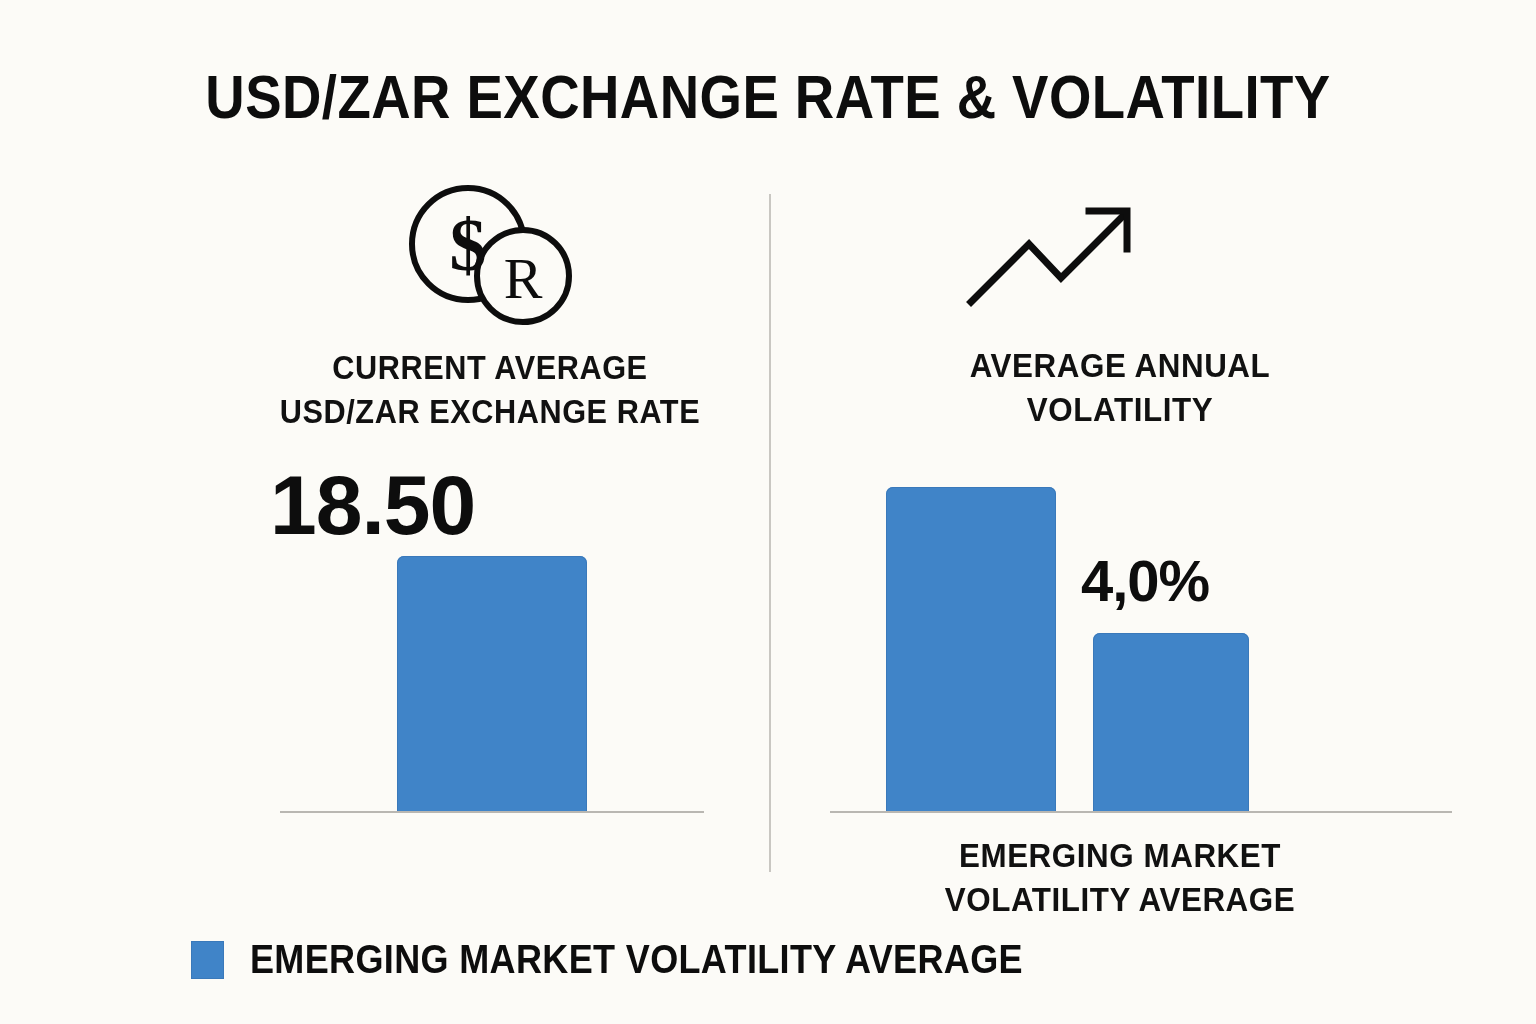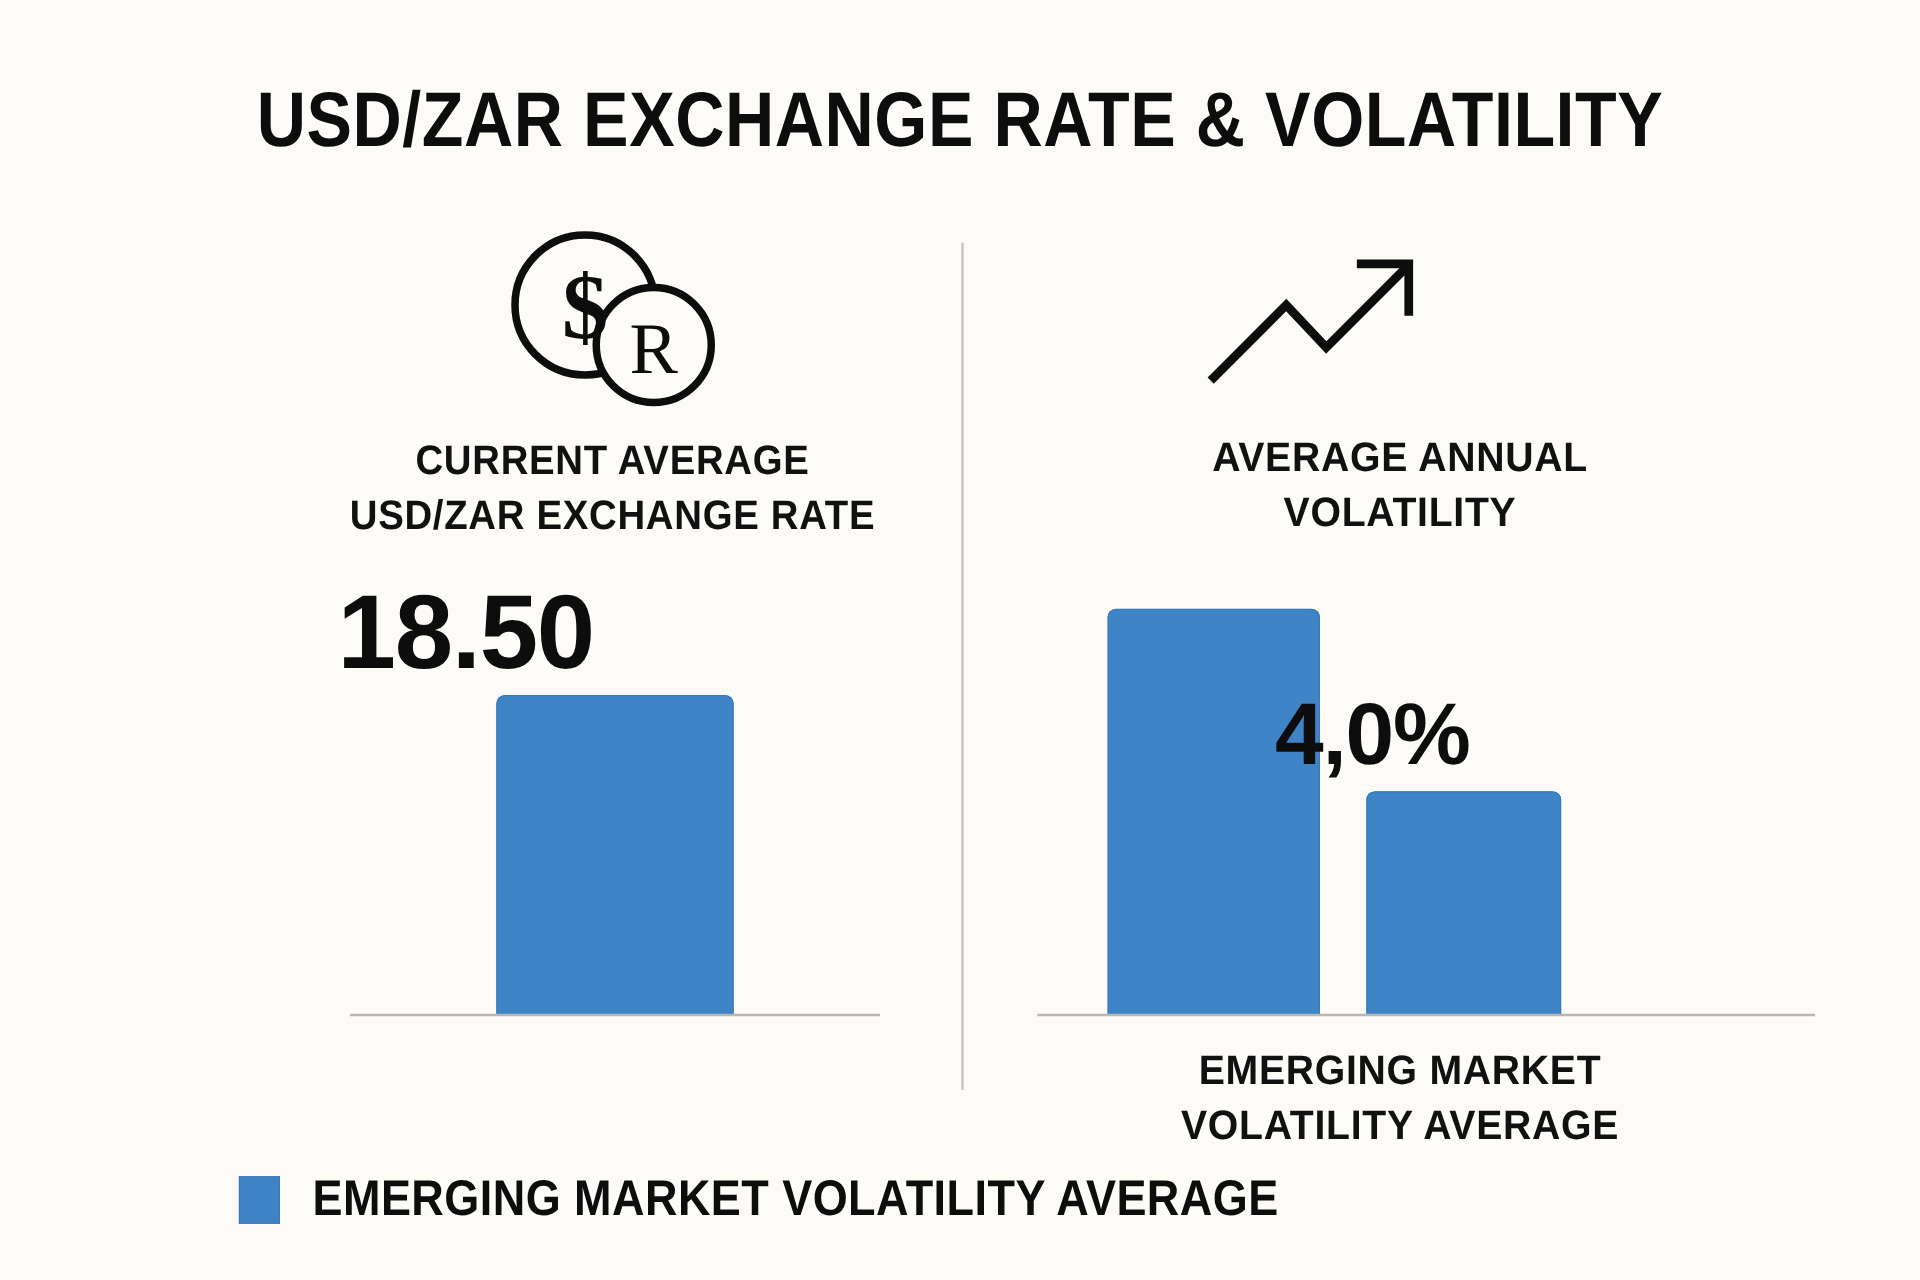--- a/index.html
+++ b/index.html
@@ -95,22 +95,22 @@
   .value-left {
     left: 270px;
     top: 447px;
     width: 450px;
     font-size: 84px;
   }
   .value-right {
     left: 250px;
     top: 536px;
     width: 250px;
-    text-align: left;
-    font-size: 70px;
+    text-align: center;
+    font-size: 58px;
   }
 
   
   .baseline {
     position: absolute;
     height: 2px;
     background: #b9b7b2;
   }
   .baseline-left  { left: 280px; top: 795px; width: 424px; }
   .baseline-right { left: 60px;  top: 795px; width: 622px; }

